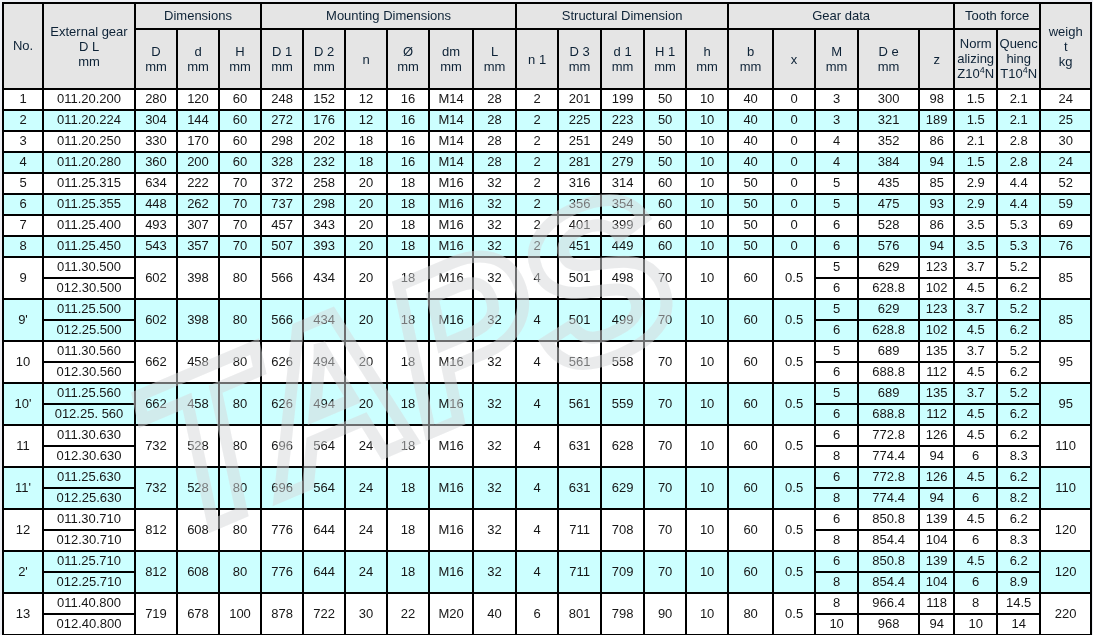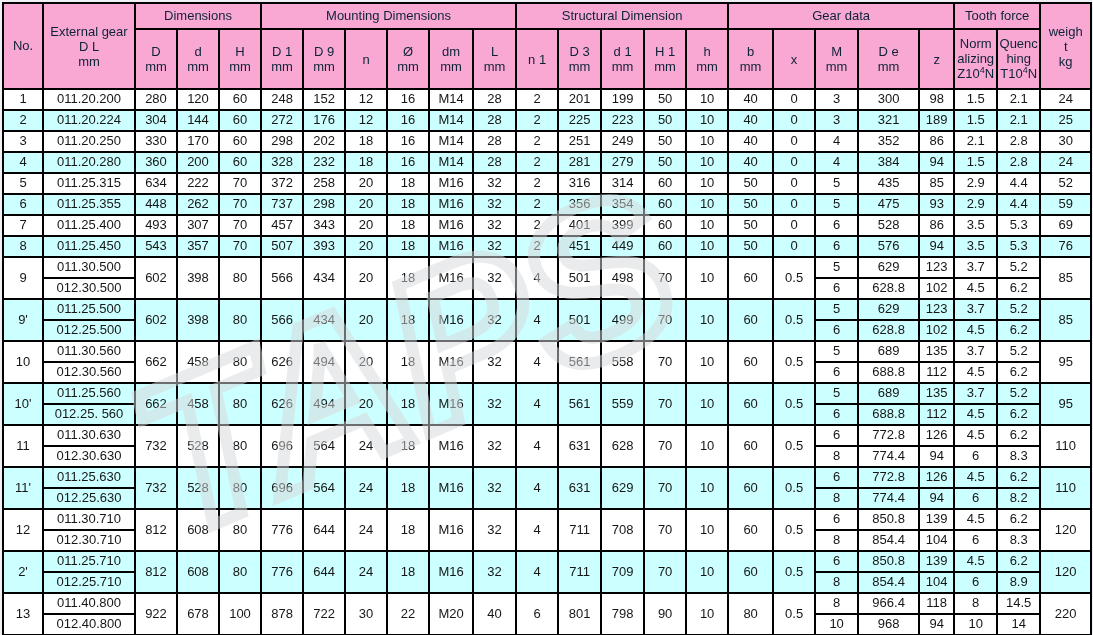--- a/index.html
+++ b/index.html
@@ -20,21 +20,21 @@
   th,td{
     border:2px solid #000;
     padding:0;
     text-align:center;
     vertical-align:middle;
     white-space:nowrap;
     overflow:hidden;
     line-height:1.15;
   }
   thead th{
-    background:#f9a8d4;
+    background:#e5e5e5;
     color:#0d2236;
     font-weight:normal;
     font-size:13px;
   }
   thead tr.group-row{height:26px;}
   thead tr.sub-row{height:60px;}
   thead .hline{line-height:15px;}
   sup{font-size:9px;line-height:9px;}
   tbody td{
     font-size:13px;
@@ -122,21 +122,21 @@
         </th>
         <th>
           <div class="hline">H</div>
           <div class="hline">mm</div>
         </th>
         <th>
           <div class="hline">D 1</div>
           <div class="hline">mm</div>
         </th>
         <th>
-          <div class="hline">D 9</div>
+          <div class="hline">D 2</div>
           <div class="hline">mm</div>
         </th>
         <th>
           <div class="hline">n</div>
         </th>
         <th>
           <div class="hline">Ø</div>
           <div class="hline">mm</div>
         </th>
         <th>
@@ -673,21 +673,21 @@
         <td>012.25.710</td>
         <td class="wbg">8</td>
         <td class="wbg">854.4</td>
         <td class="wbg">104</td>
         <td class="wbg">6</td>
         <td class="wbg">8.9</td>
       </tr>
       <tr>
         <td rowspan="2">13</td>
         <td>011.40.800</td>
-        <td rowspan="2">922</td>
+        <td rowspan="2">719</td>
         <td rowspan="2">678</td>
         <td rowspan="2">100</td>
         <td rowspan="2">878</td>
         <td rowspan="2">722</td>
         <td rowspan="2">30</td>
         <td rowspan="2">22</td>
         <td rowspan="2">M20</td>
         <td rowspan="2">40</td>
         <td rowspan="2">6</td>
         <td rowspan="2">801</td>

